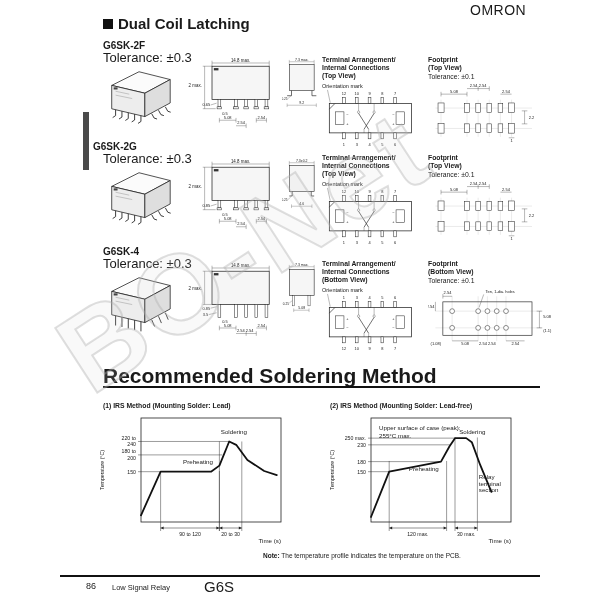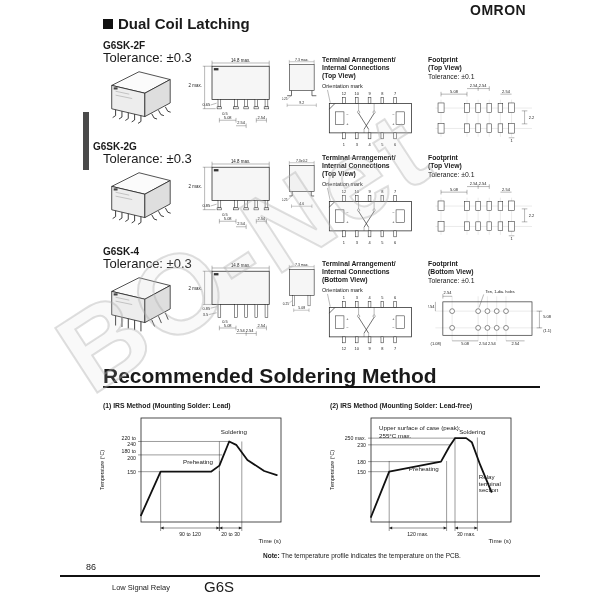--- a/index.html
+++ b/index.html
@@ -8,21 +8,21 @@
   .abs{position:absolute}
   svg text{font-family:"Liberation Sans",sans-serif;fill:#1a1a1a}
   .mid{text-anchor:middle}.end{text-anchor:end}
   .t4{font-size:4.3px}.t45{font-size:4.8px}
   .c5{font-size:5.2px}.c6{font-size:6.2px}
   .ln{stroke:#222;stroke-width:.7;fill:none}
   .ln3{stroke:#222;stroke-width:.35;fill:none}
   .lngray{stroke:#b5b5b5;stroke-width:.3;fill:none}
   .bd{stroke:#222;stroke-width:.8;fill:#f6f6f6}
   .pd{stroke:#222;stroke-width:.55;fill:#fff}
-  .logo{font-size:14px;font-weight:bold;letter-spacing:.5px}
+  .logo{font-size:14px;font-weight:normal;letter-spacing:.5px}
   .h1{font-size:15px;font-weight:bold}
   .model{font-size:10px;font-weight:bold}
   .tol{font-size:13px}
   .subhead{font-size:6.8px;font-weight:bold;line-height:1.2}
   .orient{font-size:5.5px}
   .tol2{font-size:6.8px}
   .solder-title{font-size:21px;font-weight:bold}
   .chart-title{font-size:6.8px;font-weight:bold}
   .note{font-size:6.5px}
   .rule{background:#111}
@@ -602,17 +602,17 @@
     <text x="186" y="131" class="c6" text-anchor="end">Time (s)</text>
     <text x="9" y="58" class="c5" text-anchor="middle" transform="rotate(-90 9 58)">Temperature (°C)</text>
   </svg>
 
 <div class="abs note" style="left:263px;top:552px">
   <b>Note:</b>
   <span>The temperature profile indicates the temperature on the PCB.</span>
 </div>
 
 <div class="abs rule" style="left:60px;top:575px;width:480px;height:1.5px"></div>
-<div class="abs" style="left:86px;top:562px;font-size:9px">86</div>
+<div class="abs" style="left:86px;top:581px;font-size:9px">86</div>
 <div class="abs" style="left:112px;top:583px;font-size:7.5px">Low Signal Relay</div>
 <div class="abs" style="left:204px;top:578px;font-size:15px;font-weight:normal">G6S</div>
 
 <div class="abs watermark" style="left:70px;top:300px">BO-Net</div>
 
 </body></html>

